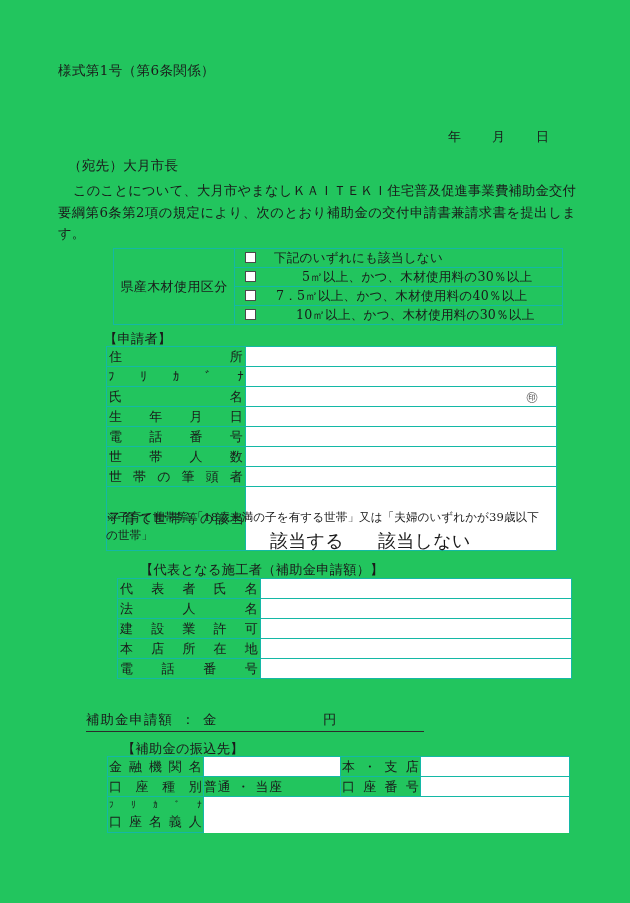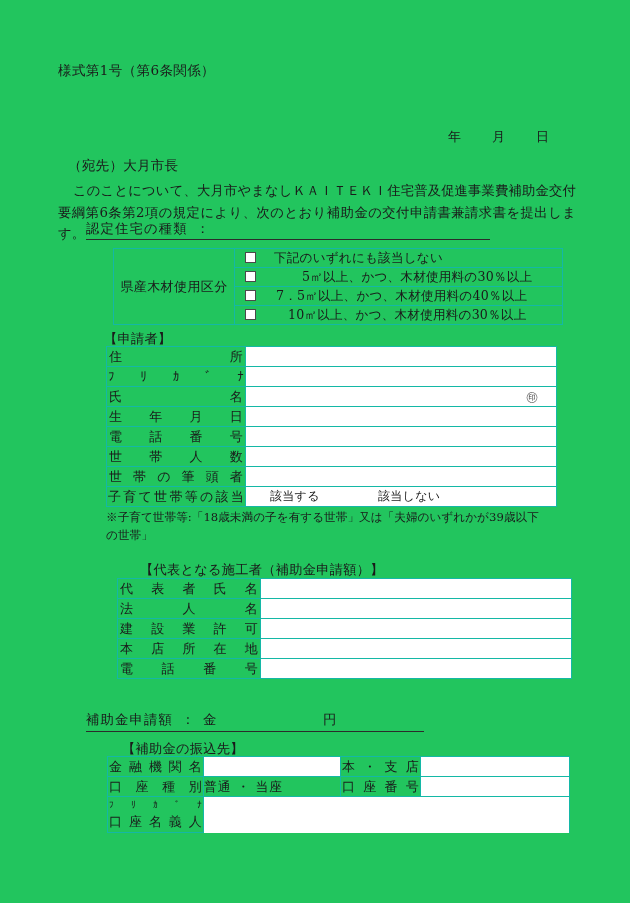--- a/index.html
+++ b/index.html
@@ -140,21 +140,21 @@
     height: 9px;
     border: 1px solid #4a4a4a;
     margin-right: 4px;
     vertical-align: -1px;
     background: #fff;
   }
   .opt-text { display: inline-block; font-size: 12.6px; letter-spacing: 0.2px; }
   .opt-ind-1 { margin-left: 14px; }
   .opt-ind-2 { margin-left: 42px; }
   .opt-ind-3 { margin-left: 16px; }
-  .opt-ind-4 { margin-left: 28px; }
+  .opt-ind-4 { margin-left: 36px; }
 
   
   .hdr-bracket {
     position: absolute;
     font-size: 13.2px;
     letter-spacing: 0.3px;
   }
   .hdr-applicant { left: 104px; top: 330px; font-family: Liberation Serif, serif; }
   .hdr-builder   { left: 140px; top: 561px; }
   .hdr-bank      { left: 122px; top: 740px; }
@@ -175,22 +175,23 @@
     right: 18px;
     top: 50%;
     transform: translateY(-50%);
     font-size: 12px;
     color: #333;
     line-height: 1;
   }
   .yesno {
     display: flex;
     padding-left: 24px;
-    font-size: 12px;
+    font-size: 18px;
     letter-spacing: 0.3px;
+    margin-top: 44px;
   }
   .yesno .y { width: 108px; }
 
   .note {
     position: absolute;
     left: 106px;
     top: 508px;
     width: 438px;
     font-size: 11.6px;
     line-height: 18px;
@@ -226,23 +227,20 @@
 
 
   <div class="abs date-line nowrap">
     <span class="date-y">年</span><span class="date-m">月</span><span>日</span>
   </div>
 
   <div class="abs addressee nowrap">（宛先）大月市長</div>
 
   <div class="abs body-para">このことについて、大月市やまなしＫＡＩＴＥＫＩ住宅普及促進事業費補助金交付要綱第6条第2項の規定により、次のとおり補助金の交付申請書兼請求書を提出します。</div>
 
-  <div class="uline-row cert-type nowrap">
-    <span class="lbl">認定住宅の種類</span><span class="sep">：</span><span></span>
-  </div>
 
   <table class="form tbl-wood">
     <tbody>
         <tr>
       <td class="woodlabel" rowspan="4">県産木材使用区分</td>
       <td class="optcell">
         <span class="cbox"></span><span class="opt-text opt-ind-1">下記のいずれにも該当しない</span>
       </td>
     </tr>
     <tr>

